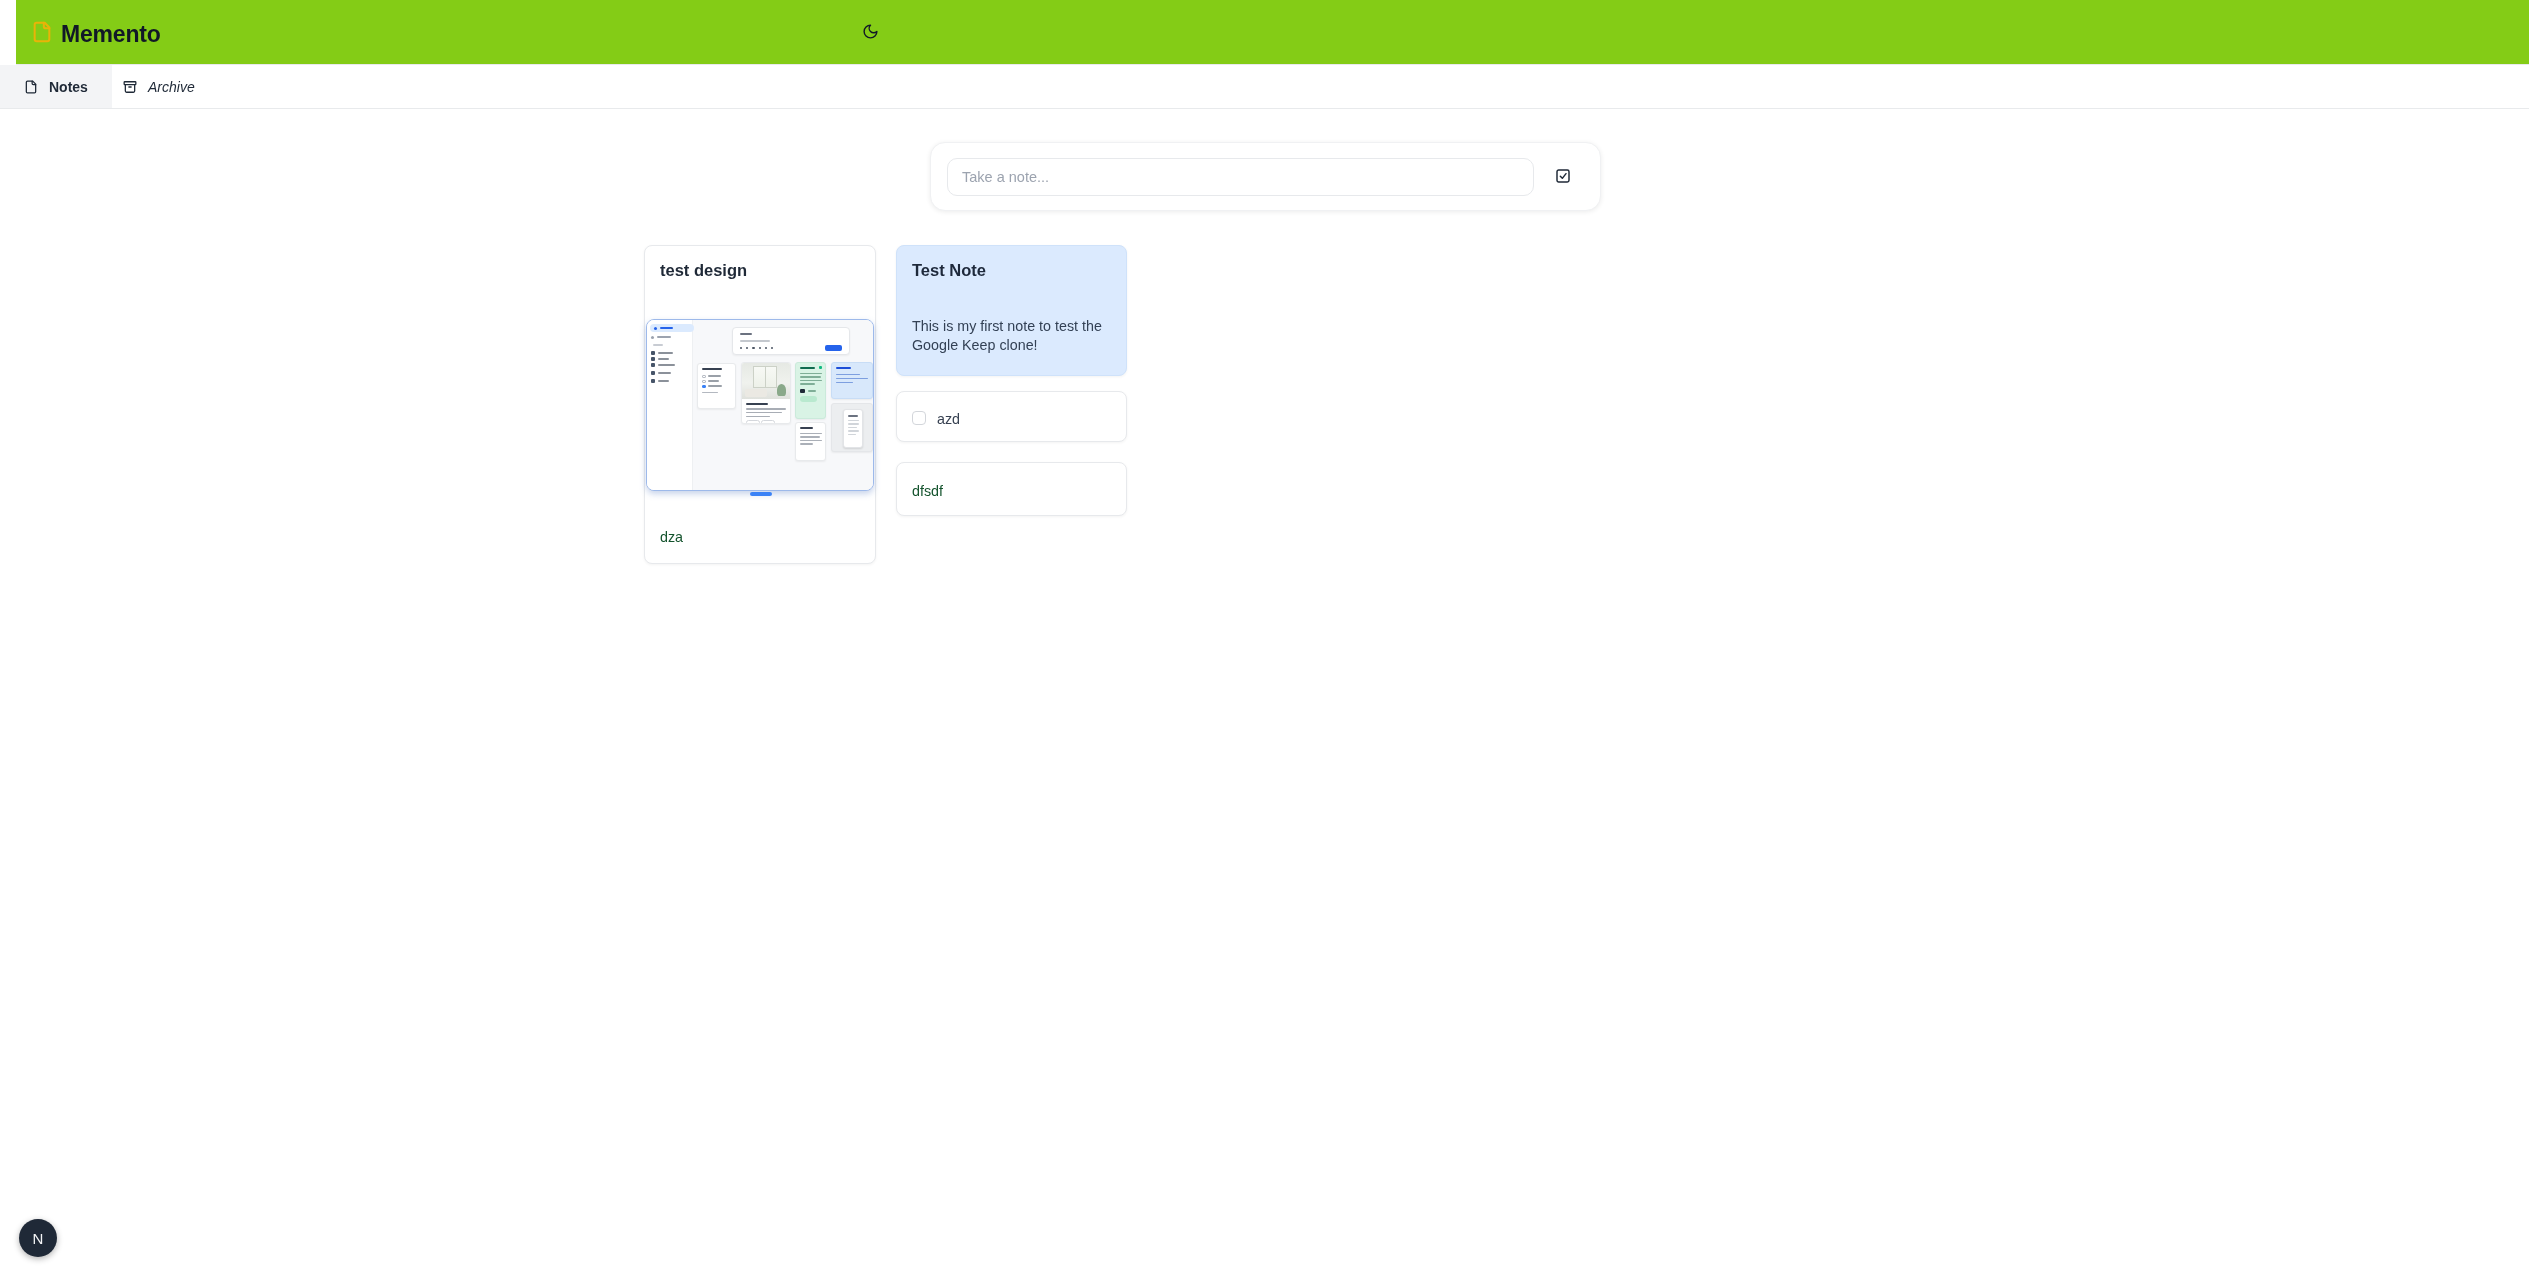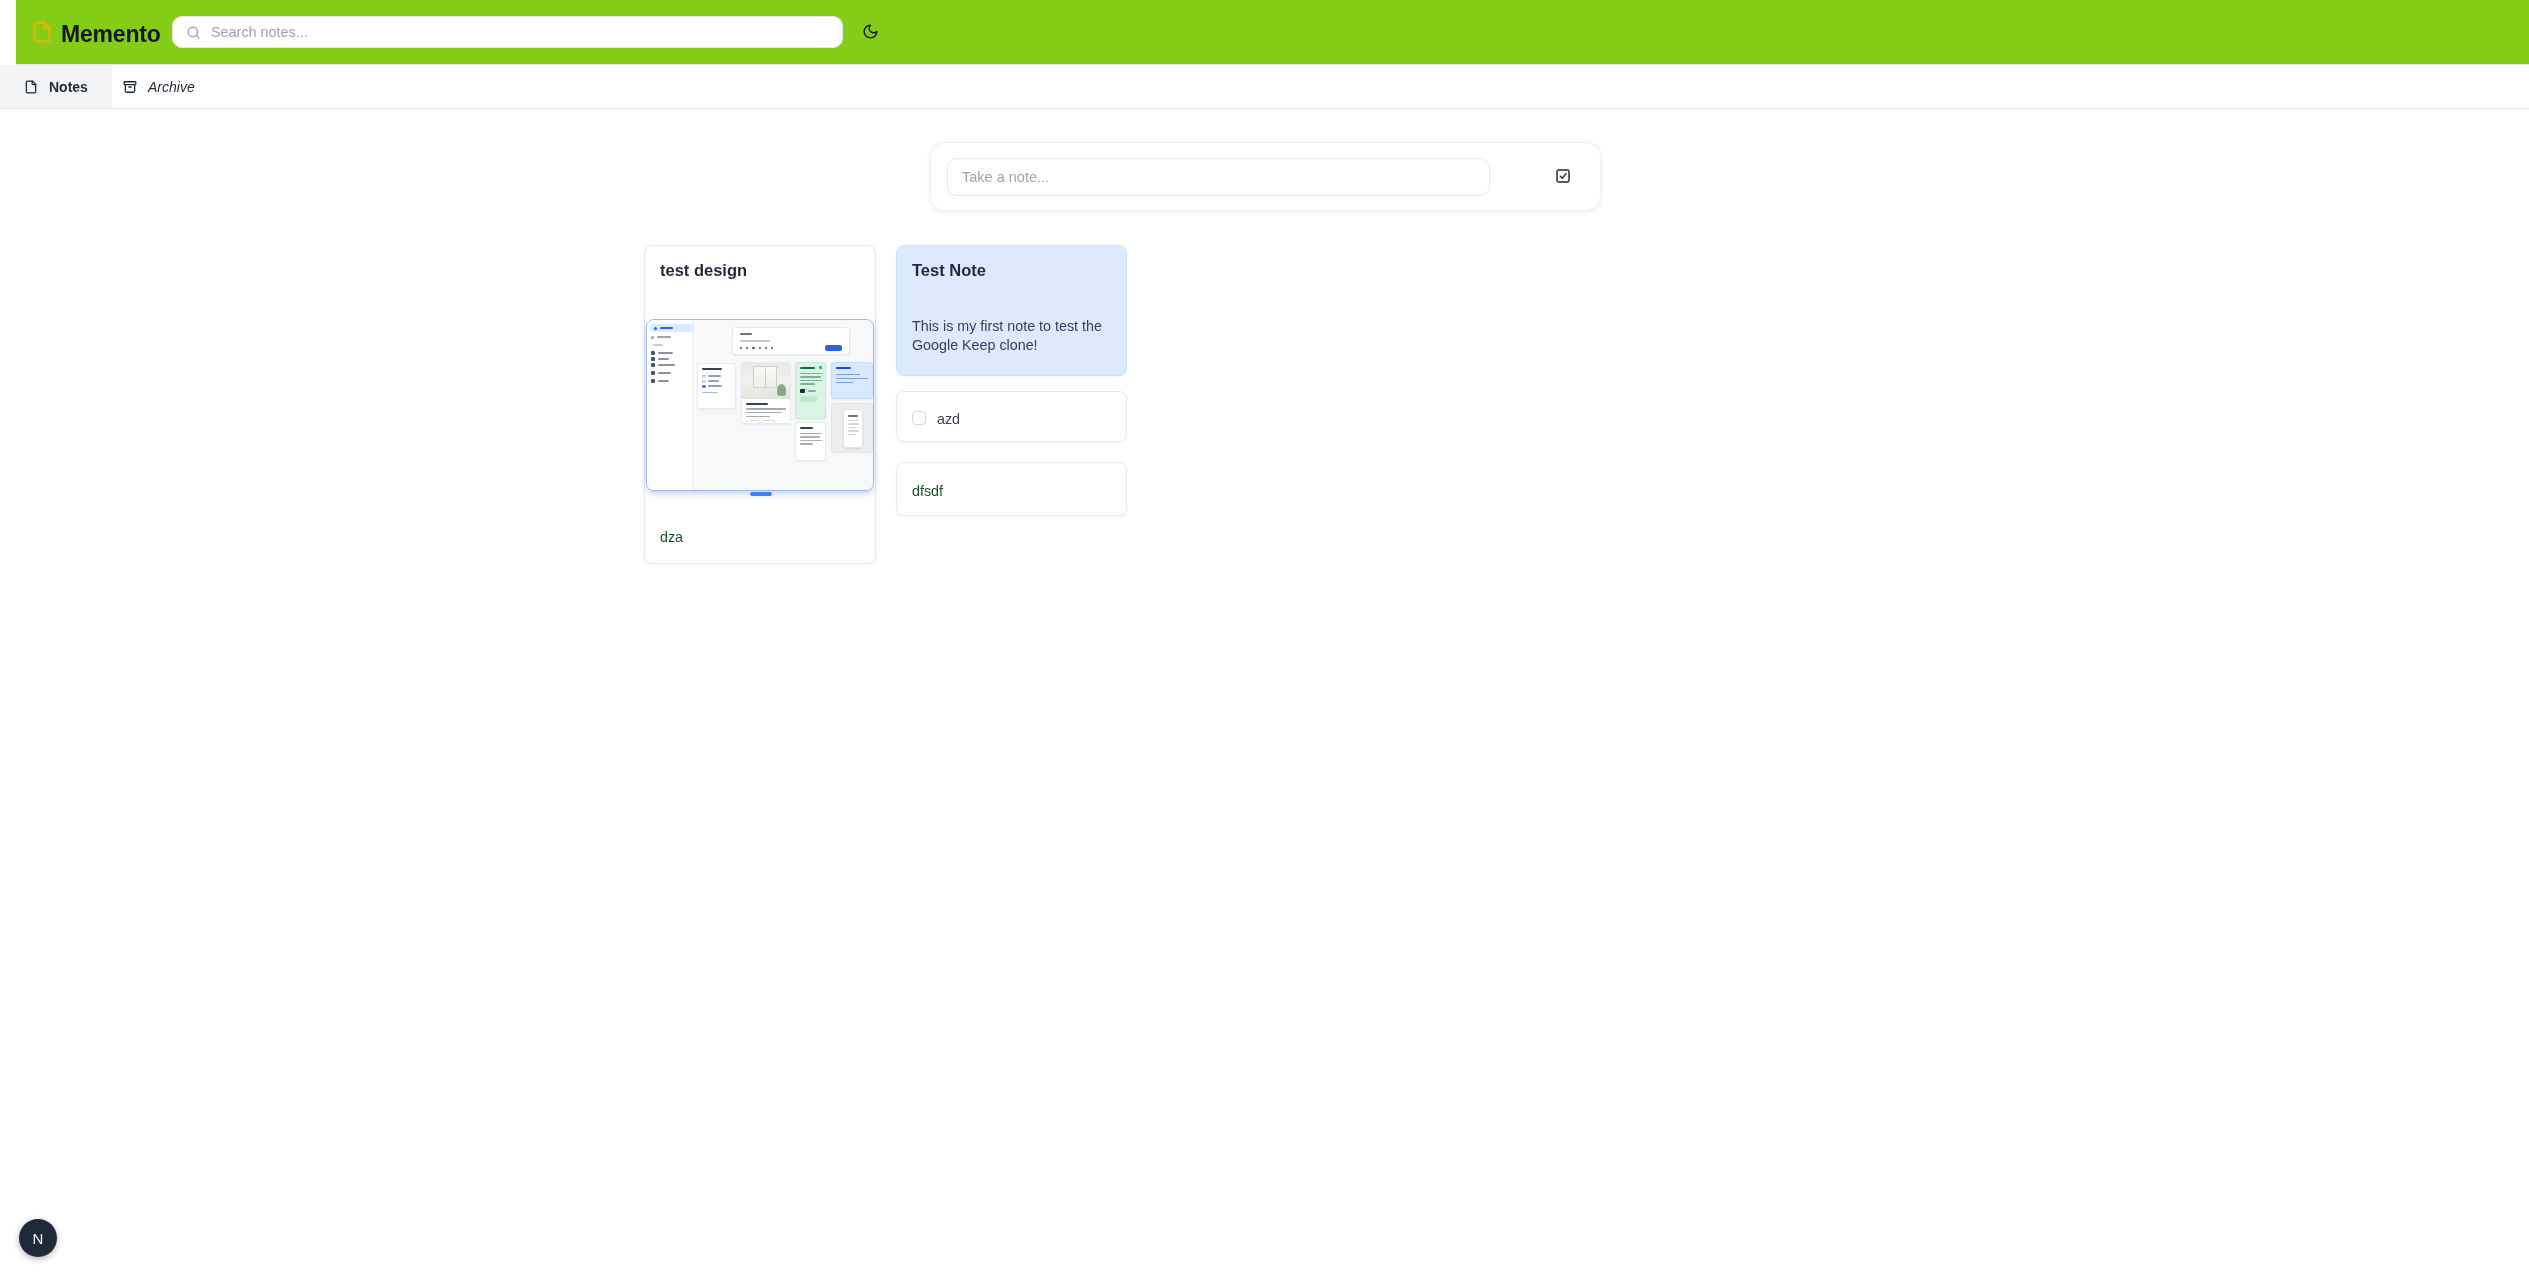--- a/index.html
+++ b/index.html
@@ -29,21 +29,21 @@
        font-size:14px;color:#1f2937;box-sizing:border-box;background:transparent;border:none;
        font-family:inherit;}
   .tab svg{flex:0 0 auto;}
   .tab-notes{left:0;width:112px;padding-left:24px;background:#f3f4f6;font-weight:600;}
   .tab-archive{left:100px;width:126px;padding-left:23px;font-weight:500;font-style:italic;}
 
   
   .composer{position:absolute;left:930px;top:142px;width:671px;height:69px;background:#fff;
             border:1px solid #f0f1f3;border-radius:15px;box-sizing:border-box;
             box-shadow:0 1px 5px rgba(0,0,0,.08);}
-  .composer-input{position:absolute;left:16px;top:15px;width:543px;height:38px;border:1px solid #e7e9ec;
+  .composer-input{position:absolute;left:16px;top:15px;width:587px;height:38px;border:1px solid #e7e9ec;
                   border-radius:10px;padding:0 14px;font-size:14.5px;color:#374151;outline:none;
                   box-sizing:border-box;font-family:inherit;}
   .composer-input::placeholder{color:#9ca3af;}
   .checklist-btn{left:620px;top:22px;width:24px;height:24px;}
 
   
   .note{position:absolute;background:#fff;border:1px solid #e7e9ec;border-radius:8px;
         box-sizing:border-box;box-shadow:0 1px 3px rgba(0,0,0,.05);cursor:pointer;}
   .note-title{position:absolute;left:15px;top:15px;font-size:16.5px;font-weight:600;color:#1f2937;}
   .note-body{position:absolute;font-size:14.3px;color:#14532d;line-height:19px;}
@@ -93,27 +93,20 @@
 <body>
 
 <div class="page">
 
   <div class="header">
     <svg class="logo-icon" viewBox="0 0 24 24" fill="none" stroke="#eab308" stroke-width="2.2" stroke-linecap="round" stroke-linejoin="round">
         <path d="M15 2H6a2 2 0 0 0-2 2v16a2 2 0 0 0 2 2h12a2 2 0 0 0 2-2V7Z"></path>
         <path d="M14 2v4a2 2 0 0 0 2 2h4"></path>
       </svg>
     <div class="app-title">Memento</div>
-    <div class="search-box">
-      <svg class="search-icon" viewBox="0 0 24 24" fill="none" stroke="#9ca3af" stroke-width="2.2" stroke-linecap="round">
-          <circle cx="11" cy="11" r="7.5"></circle>
-          <line x1="21" y1="21" x2="16.6" y2="16.6"></line>
-        </svg>
-      <input class="search-input" type="text" placeholder="Search notes..." style="">
-    </div>
     <button class="icon-btn theme-btn">
       <svg width="17" height="17" viewBox="0 0 24 24" fill="none" stroke="#111827" stroke-width="2" stroke-linecap="round" stroke-linejoin="round">
           <path d="M12 3a6 6 0 0 0 9 9 9 9 0 1 1-9-9Z"></path>
         </svg>
     </button>
   </div>
 
   <div class="tabbar">
     <button class="tab tab-notes">
       <svg width="14" height="14" viewBox="0 0 24 24" fill="none" stroke="#1f2937" stroke-width="2.2" stroke-linecap="round" stroke-linejoin="round">

